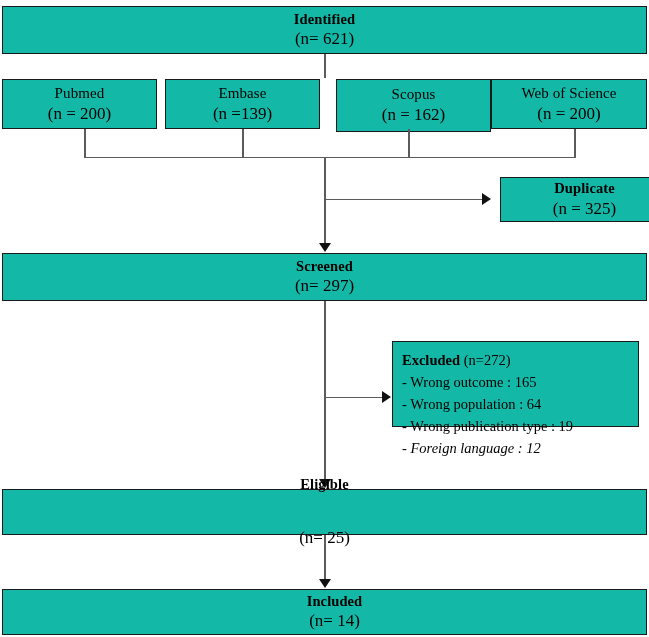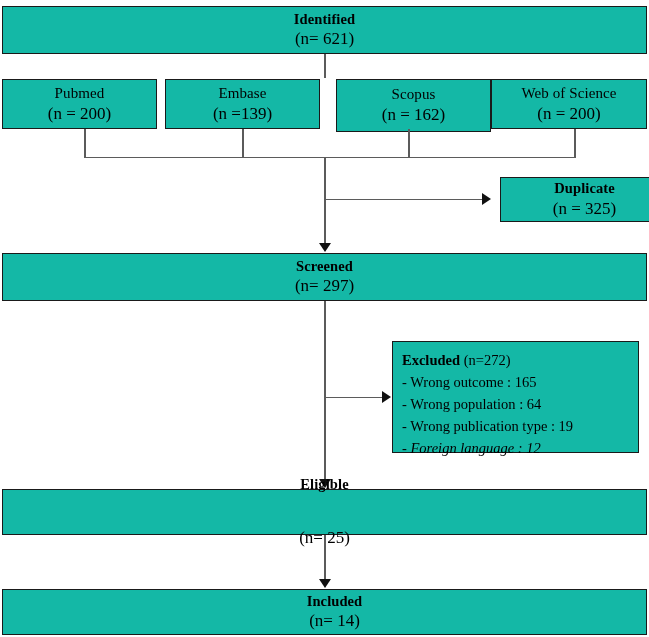--- a/index.html
+++ b/index.html
@@ -145,21 +145,21 @@
     <div class="title">Screened</div>
     <div class="count">(n= 297)</div>
   </div>
 
   <div class="vline" style="left:324.2px; top:301px; height:180px;"></div>
   <div class="arrow-down" style="left:318.5px; top:479px;"></div>
 
   <div class="hline" style="left:324.2px; top:396.5px; width:63px;"></div>
   <div class="arrow-right" style="left:382px; top:391px;"></div>
 
-  <div class="box listbox" style="left:392px; top:341px; width:247px; height:112px;">
+  <div class="box listbox" style="left:392px; top:341px; width:247px; height:86px;">
     <div class="hdr">
       <b>Excluded</b><span> </span><span>(n=272)</span>
     </div>
     <div class="li">- Wrong outcome : 165</div>
     <div class="li">- Wrong population : 64</div>
     <div class="li">- Wrong publication type : 19</div>
     <div class="li italic">- Foreign language : 12</div>
   </div>
 
   <div class="box" style="left:2px; top:489px; width:645px; height:46px;gap:33px;">

